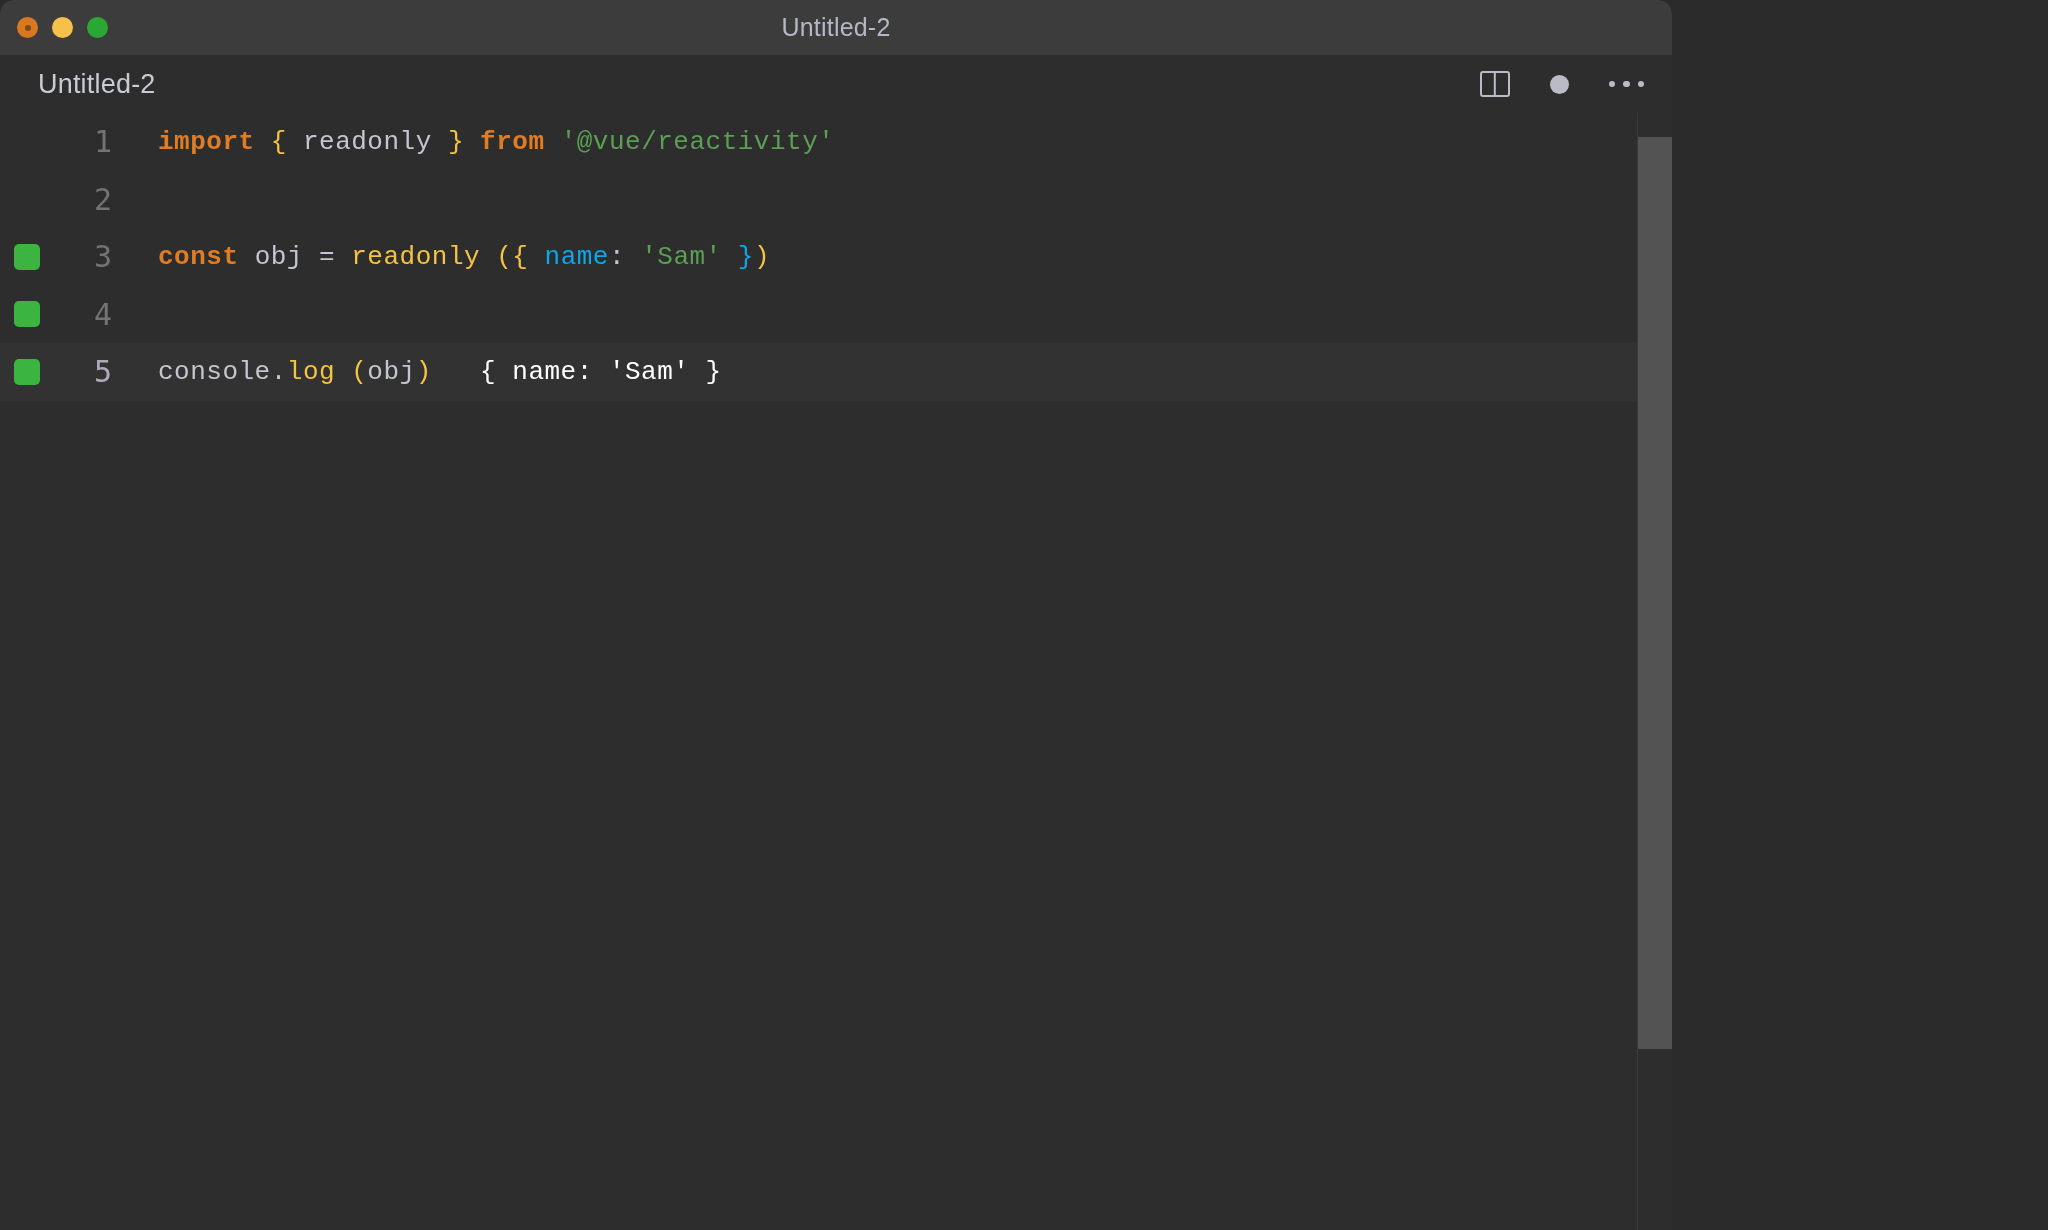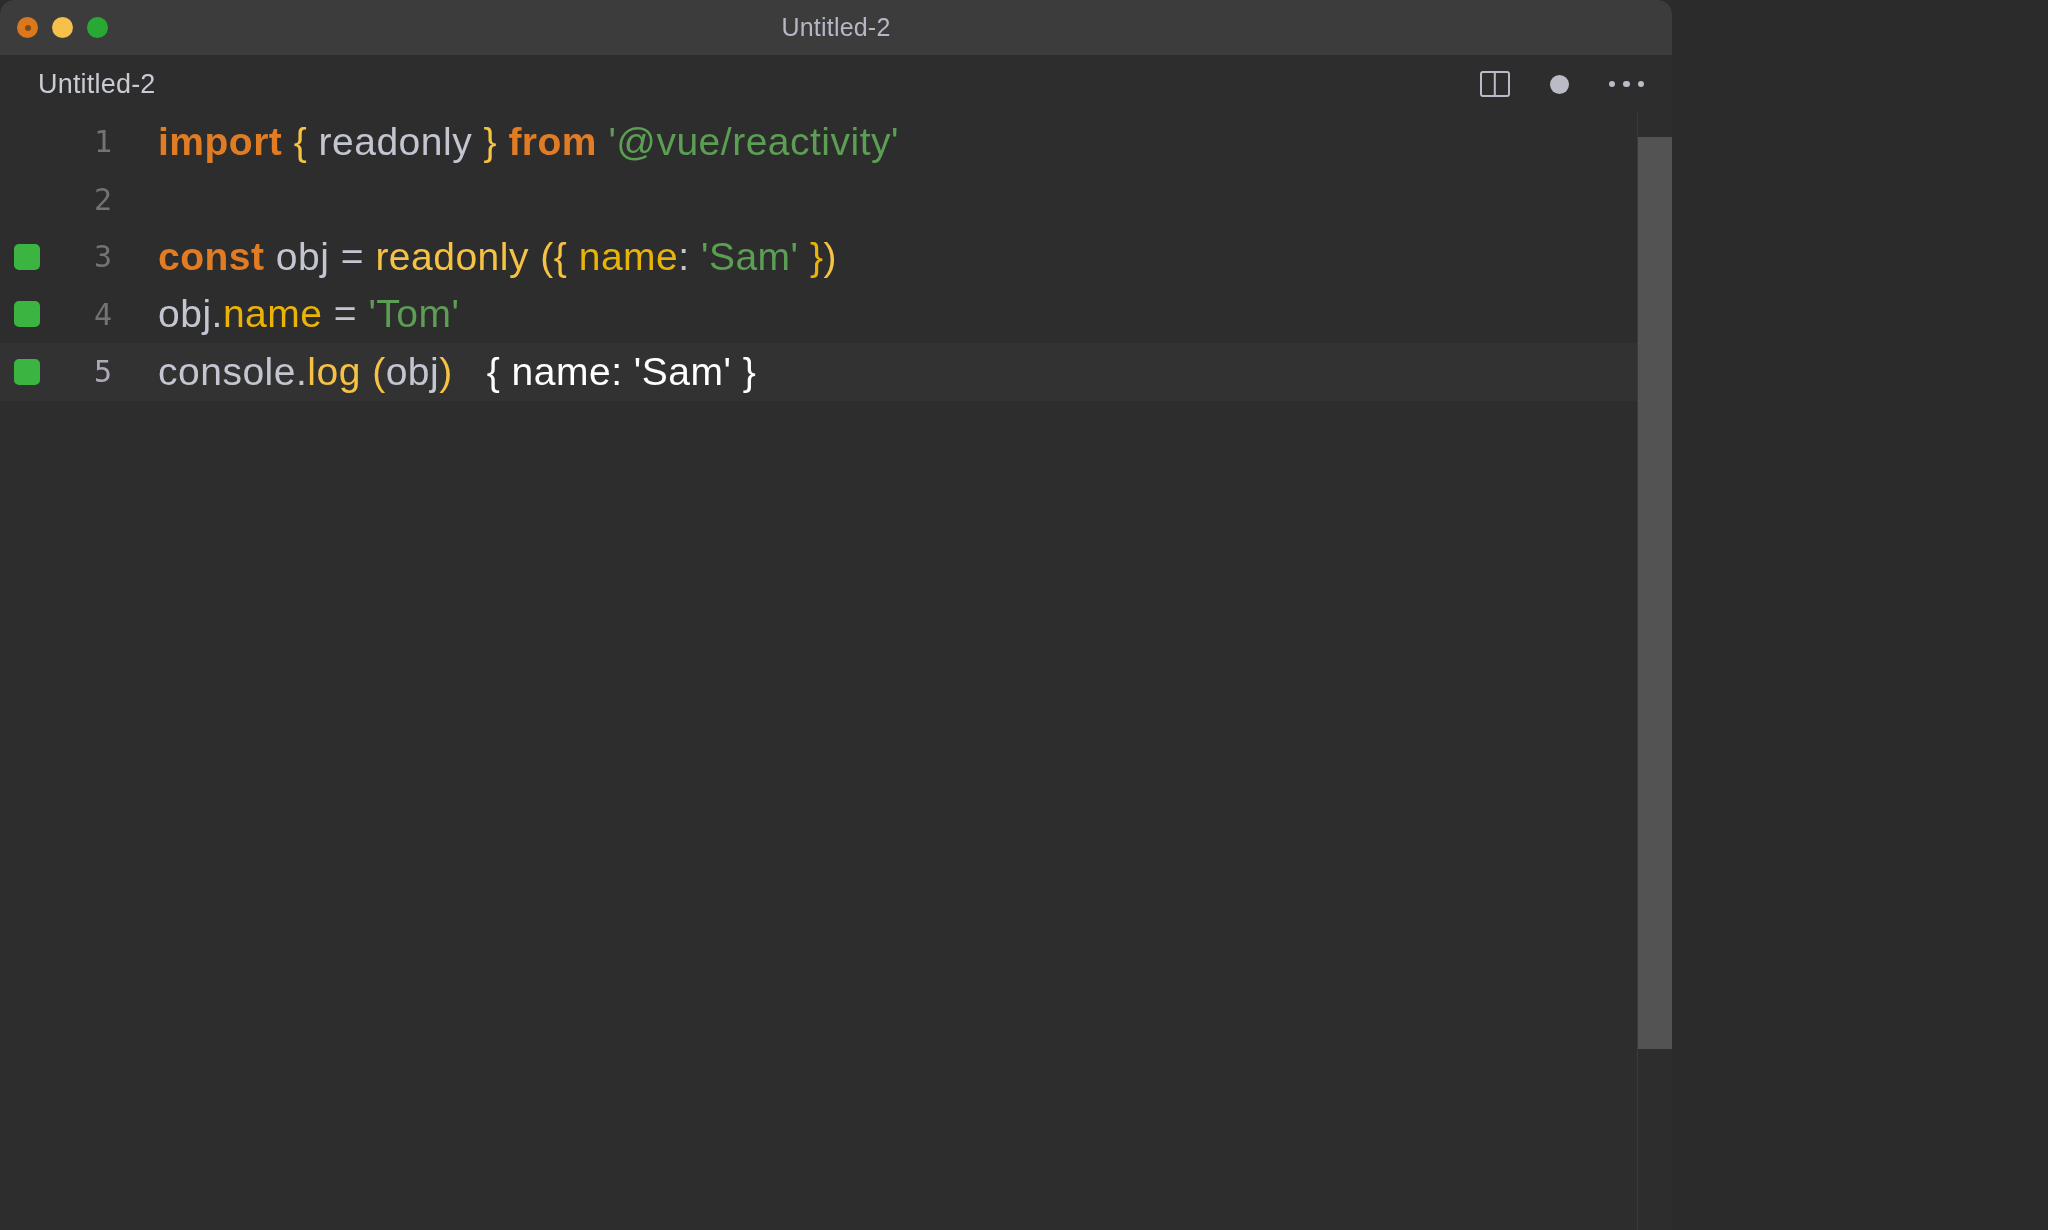--- a/index.html
+++ b/index.html
@@ -161,32 +161,32 @@
     color: #737373;
     font-size: 30px;
     font-family: "DejaVu Sans Mono", monospace;
     flex: 0 0 112px;
     box-sizing: border-box;
   }
   .code-line.active .line-no { color: #b0a8b8; }
 
   .code-text {
     margin-left: 46px;
-    font-family: Liberation Sans, sans-serif;
-    font-size: 39px;
+    font-family: Liberation Mono, monospace;
+    font-size: 26px;
     letter-spacing: 0.5px;
     color: #c5c8d2;
   }
 
   .tok-kw      { color: #e07c24; font-weight: bold; }
   .tok-brace   { color: #f5c244; }
   .tok-ident   { color: #c3c6d1; }
   .tok-string  { color: #5b9e54; }
   .tok-fn      { color: #f5c244; }
-  .tok-prop    { color: #eab308; margin-top: 19px; }
+  .tok-prop    { color: #0ea5e9; margin-top: 19px; }
   .tok-op      { color: #c3c6d1; }
   .tok-paren   { color: #f5c244; }
   .tok-plain   { color: #c3c6d1; }
   .tok-inline  { color: #ffffff; }
 
   
   .scrollbar-track {
     position: absolute;
     right: 0;
     top: 0;
@@ -235,21 +235,21 @@
         <span></span>
       </span>
     </div>
   </div>
 
   <div class="editor">
     <div id="code-lines">
         <div class="code-line"><span class="line-no">1</span><span class="code-text"><span class="tok-kw">import</span><span class="tok-plain"> </span><span class="tok-brace">{</span><span class="tok-plain"> </span><span class="tok-ident">readonly</span><span class="tok-plain"> </span><span class="tok-brace">}</span><span class="tok-plain"> </span><span class="tok-kw">from</span><span class="tok-plain"> </span><span class="tok-string">'@vue/reactivity'</span></span></div>
         <div class="code-line"><span class="line-no">2</span><span class="code-text"></span></div>
         <div class="code-line"><span class="gutter-mark"></span><span class="line-no">3</span><span class="code-text"><span class="tok-kw">const</span><span class="tok-plain"> </span><span class="tok-ident">obj</span><span class="tok-plain"> </span><span class="tok-op">=</span><span class="tok-plain"> </span><span class="tok-fn">readonly</span><span class="tok-plain"> </span><span class="tok-paren">(</span><span class="tok-brace">{</span><span class="tok-plain"> </span><span class="tok-prop">name</span><span class="tok-plain">:</span><span class="tok-plain"> </span><span class="tok-string">'Sam'</span><span class="tok-plain"> </span><span class="tok-prop">}</span><span class="tok-paren">)</span></span></div>
-        <div class="code-line"><span class="gutter-mark"></span><span class="line-no">4</span><span class="code-text"><span class="tok-ident">obj</span><span class="tok-plain">.</span><span class="tok-prop">name</span><span class="tok-plain"> </span><span class="tok-op">=</span><span class="tok-plain"> </span><span class="tok-string">'Tom'</span></span></div>
+        <div class="code-line"><span class="gutter-mark"></span><span class="line-no">4</span></div>
         <div class="code-line active"><span class="gutter-mark"></span><span class="line-no">5</span><span class="code-text"><span class="tok-ident">console</span><span class="tok-plain">.</span><span class="tok-fn">log</span><span class="tok-plain"> </span><span class="tok-paren">(</span><span class="tok-ident">obj</span><span class="tok-paren">)</span><span class="tok-plain">   </span><span class="tok-inline">{ name: 'Sam' }</span></span></div>
       </div>
     <div class="editor-divider"></div>
     <div class="scrollbar-track">
       <div class="scrollbar-thumb"></div>
     </div>
   </div>
 
 </div>
 

